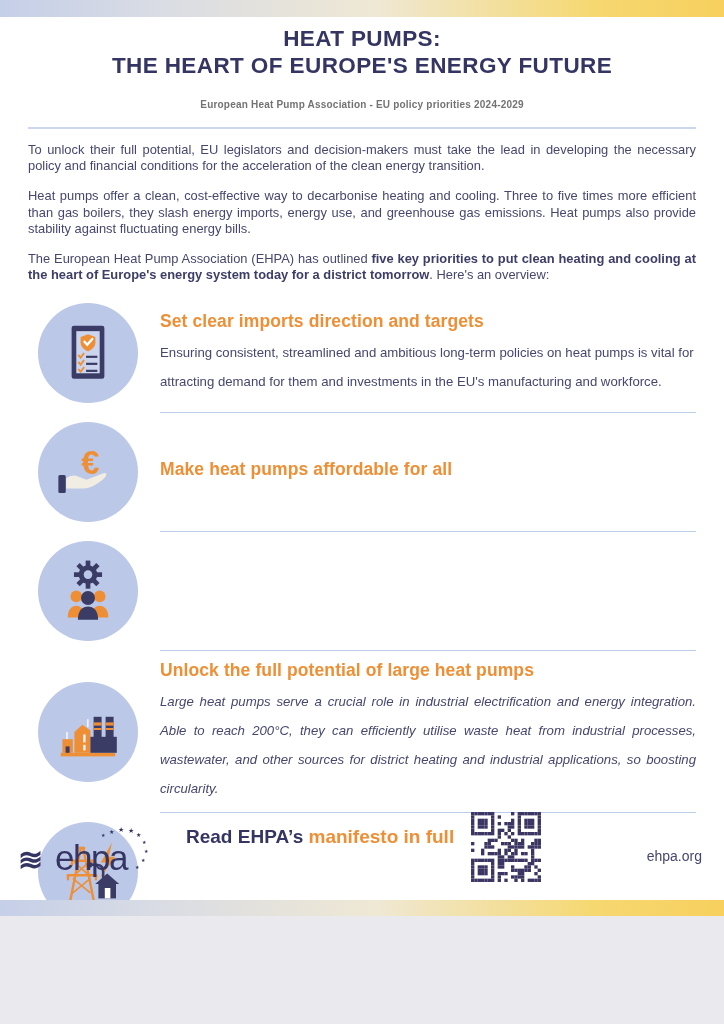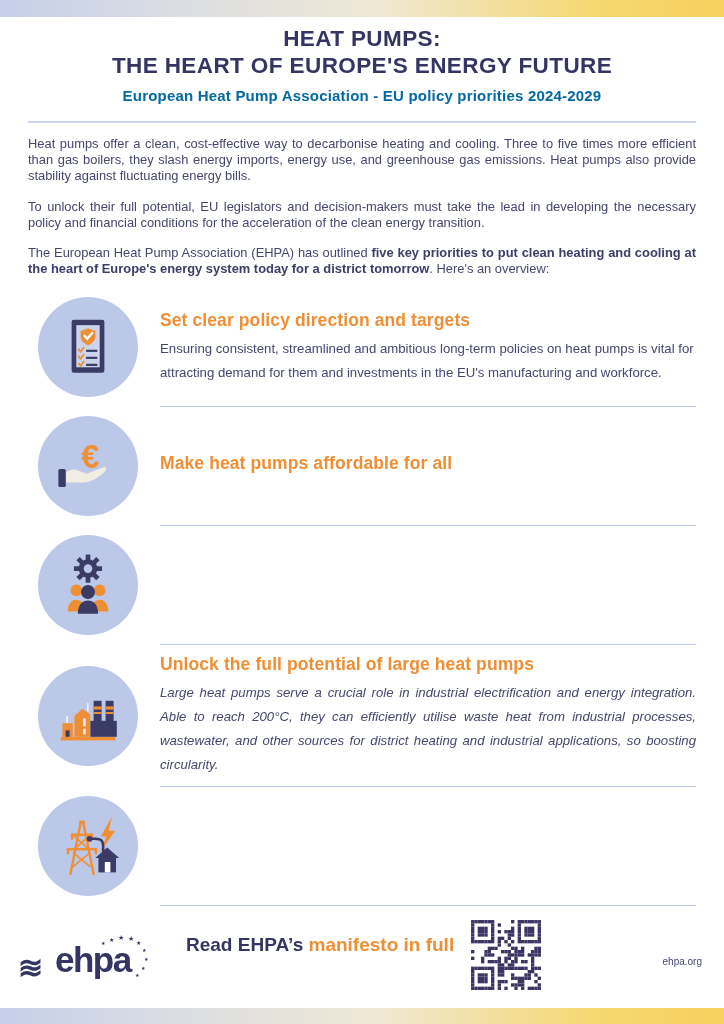--- a/index.html
+++ b/index.html
@@ -1,61 +1,61 @@
 <!DOCTYPE html>
 <html><head>
 <meta charset="utf-8">
 <style>
   html,body { margin:0; padding:0; background:#e9e9ee; }
   .page {
-    position:relative; width:724px; height:1024px; margin:0 auto;
+    position:relative; width:724px; height:916px; margin:0 auto;
     background:#ffffff; overflow:hidden;
     font-family:"Liberation Sans", sans-serif;
     -webkit-font-smoothing:antialiased;
   }
   .grad-bar {
     position:absolute; left:0; right:0; height:17px;
     background:linear-gradient(90deg,#c5cfe8 0%,#d9dce4 22%,#efe8d4 52%,#f6d871 82%,#f7d05e 100%);
   }
   .grad-bar.top { top:0; }
   .grad-bar.bottom { bottom:0; height:16px; }
 
   .header { text-align:center; padding-top:25px; }
   .title { color:#343563; font-weight:bold; font-size:22.5px; line-height:27px; letter-spacing:0.4px; }
-  .subtitle { margin-top:8px; color:#0369a1; font-weight:bold; font-size:15px; letter-spacing:0.2px; }
+  .subtitle { margin-top:20px; color:#737373; font-weight:bold; font-size:10px; letter-spacing:0.2px; }
   .header-divider { border:none; border-top:2px solid #ccd7ee; margin:17px 28px 0; }
 
   .intro { margin:13px 28px 0; color:#45476e; font-size:12.9px; line-height:16.2px; text-align:justify; }
   .intro p { margin:0 0 14px; }
   .intro p:last-child { margin-bottom:0; }
   .intro b { color:#3c3e68; }
 
   .sections { margin:20px 28px 0 38px; }
   .priority { display:flex; align-items:center; gap:22px; min-height:100px; }
   .icon-circle {
     width:100px; height:100px; border-radius:50%; background:#bcc8e8;
     flex:0 0 100px; display:flex; align-items:center; justify-content:center;
   }
   .icon-circle svg { display:block; }
   .p-content { flex:1; }
   .p-title { color:#ef8f35; font-size:17.5px; font-weight:bold; margin:0 0 6px; letter-spacing:0.1px; }
-  .p-body { color:#45476e; font-size:13.2px; line-height:24px; margin:0; }
+  .p-body { color:#45476e; font-size:13.2px; line-height:29px; margin:0; }
   .p-body.justify { text-align:justify;font-style:italic; }
   .p-divider { border:none; border-top:1.5px solid #bccdea; margin:9px 0 9px 122px; }
 
   .footer { position:absolute; left:0; bottom:16px; width:724px; height:96px; }
   .cta { position:absolute; left:186px; top:22px; font-size:19px; font-weight:bold; color:#343563; white-space:nowrap; }
   .cta .hl { color:#ef8f35; }
   .qr { position:absolute; left:468px; top:5px; width:76px; height:76px; }
-  .site { position:absolute; right:22px; top:44px; font-size:10px; color:#45476e; }
+  .site { position:absolute; right:22px; top:44px; font-size:14px; color:#45476e; }
 
   .logo { position:absolute; left:18px; top:26px; width:140px; height:64px; color:#343563; }
   .logo-waves::before { content:"\224B"; }
   .logo-waves { font-size:30px; font-weight:bold; position:absolute; left:0; top:12px; letter-spacing:-2px; }
-  .logo-word { font-size:35px; font-weight:bold; position:absolute; left:37px; top:2px; letter-spacing:-1.5px; }
+  .logo-word { font-size:35px; font-weight:normal; position:absolute; left:37px; top:8px; letter-spacing:-1.5px; }
   .logo-star { position:absolute; font-style:normal; color:#343563; }
   .logo-star::before { content:"\2605"; }
   .st1 { left:83px; top:2px;  font-size:5px; }
   .st2 { left:91px; top:-2px; font-size:6px; }
   .st3 { left:100px; top:-4px; font-size:7px; }
   .st4 { left:110px; top:-3px; font-size:7px; }
   .st5 { left:118px; top:1px;  font-size:6px; }
   .st6 { left:124px; top:9px;  font-size:5px; }
   .st7 { left:126px; top:18px; font-size:5px; }
   .st8 { left:123px; top:27px; font-size:5px; }
@@ -71,22 +71,22 @@
   <div class="header">
     <div class="title">
       <div>HEAT PUMPS:</div>
       <div>THE HEART OF EUROPE'S ENERGY FUTURE</div>
     </div>
     <div class="subtitle">European Heat Pump Association - EU policy priorities 2024-2029</div>
   </div>
   <hr class="header-divider">
 
   <div class="intro">
+    <p>To unlock their full potential, EU legislators and decision-makers must take the lead in developing the necessary policy and financial conditions for the acceleration of the clean energy transition.</p>
     <p>Heat pumps offer a clean, cost-effective way to decarbonise heating and cooling. Three to five times more efficient than gas boilers, they slash energy imports, energy use, and greenhouse gas emissions. Heat pumps also provide stability against fluctuating energy bills.</p>
-    <p>To unlock their full potential, EU legislators and decision-makers must take the lead in developing the necessary policy and financial conditions for the acceleration of the clean energy transition.</p>
     <p><span>The European Heat Pump Association (EHPA) has outlined </span><b>five key priorities to put clean heating and cooling at the heart of Europe's energy system today for a district tomorrow</b><span>. Here's an overview:</span></p>
   </div>
 
   <div class="sections">
 
     <div class="priority">
       <div class="icon-circle">
         <svg width="78" height="78" viewBox="0 0 100 100">
           <rect x="29" y="15" width="42" height="68" rx="3" fill="#3a3c66"></rect>
           <rect x="35" y="22" width="30" height="54" fill="#ccd5ee"></rect>
@@ -94,21 +94,21 @@
           <path d="M45.5 35.5 l3.5 4 l6.5 -7.5" stroke="#ffffff" stroke-width="3" fill="none" stroke-linecap="round"></path>
           <path d="M37.5 52.5 l3 3.5 l4.5 -6" stroke="#ef8f35" stroke-width="2.4" fill="none"></path>
           <rect x="47.5" y="53.5" width="14.5" height="2.8" fill="#3a3c66"></rect>
           <path d="M37.5 61.5 l3 3.5 l4.5 -6" stroke="#ef8f35" stroke-width="2.4" fill="none"></path>
           <rect x="47.5" y="62.5" width="14.5" height="2.8" fill="#3a3c66"></rect>
           <path d="M37.5 70.5 l3 3.5 l4.5 -6" stroke="#ef8f35" stroke-width="2.4" fill="none"></path>
           <rect x="47.5" y="71.5" width="14.5" height="2.8" fill="#3a3c66"></rect>
         </svg>
       </div>
       <div class="p-content">
-        <h3 class="p-title">Set clear policy direction and targets</h3>
+        <h3 class="p-title">Set clear imports direction and targets</h3>
         <p class="p-body">Ensuring consistent, streamlined and ambitious long-term policies on heat pumps is vital for attracting demand for them and investments in the EU's manufacturing and workforce.</p>
       </div>
     </div>
     <hr class="p-divider">
 
     <div class="priority">
       <div class="icon-circle">
         <svg width="78" height="78" viewBox="0 0 100 100">
           <text x="53" y="52" text-anchor="middle" font-size="42" font-weight="bold" fill="#ef8f35" font-family="Liberation Sans, sans-serif">€</text>
           <path d="M22 58 q8 -6 16 -2 q5 2 10 4 l21 -8 q6 -2 4 3 q-2 4 -13 11 q-8 5 -17 5 l-21 0 z" fill="#f2ede2"></path>

